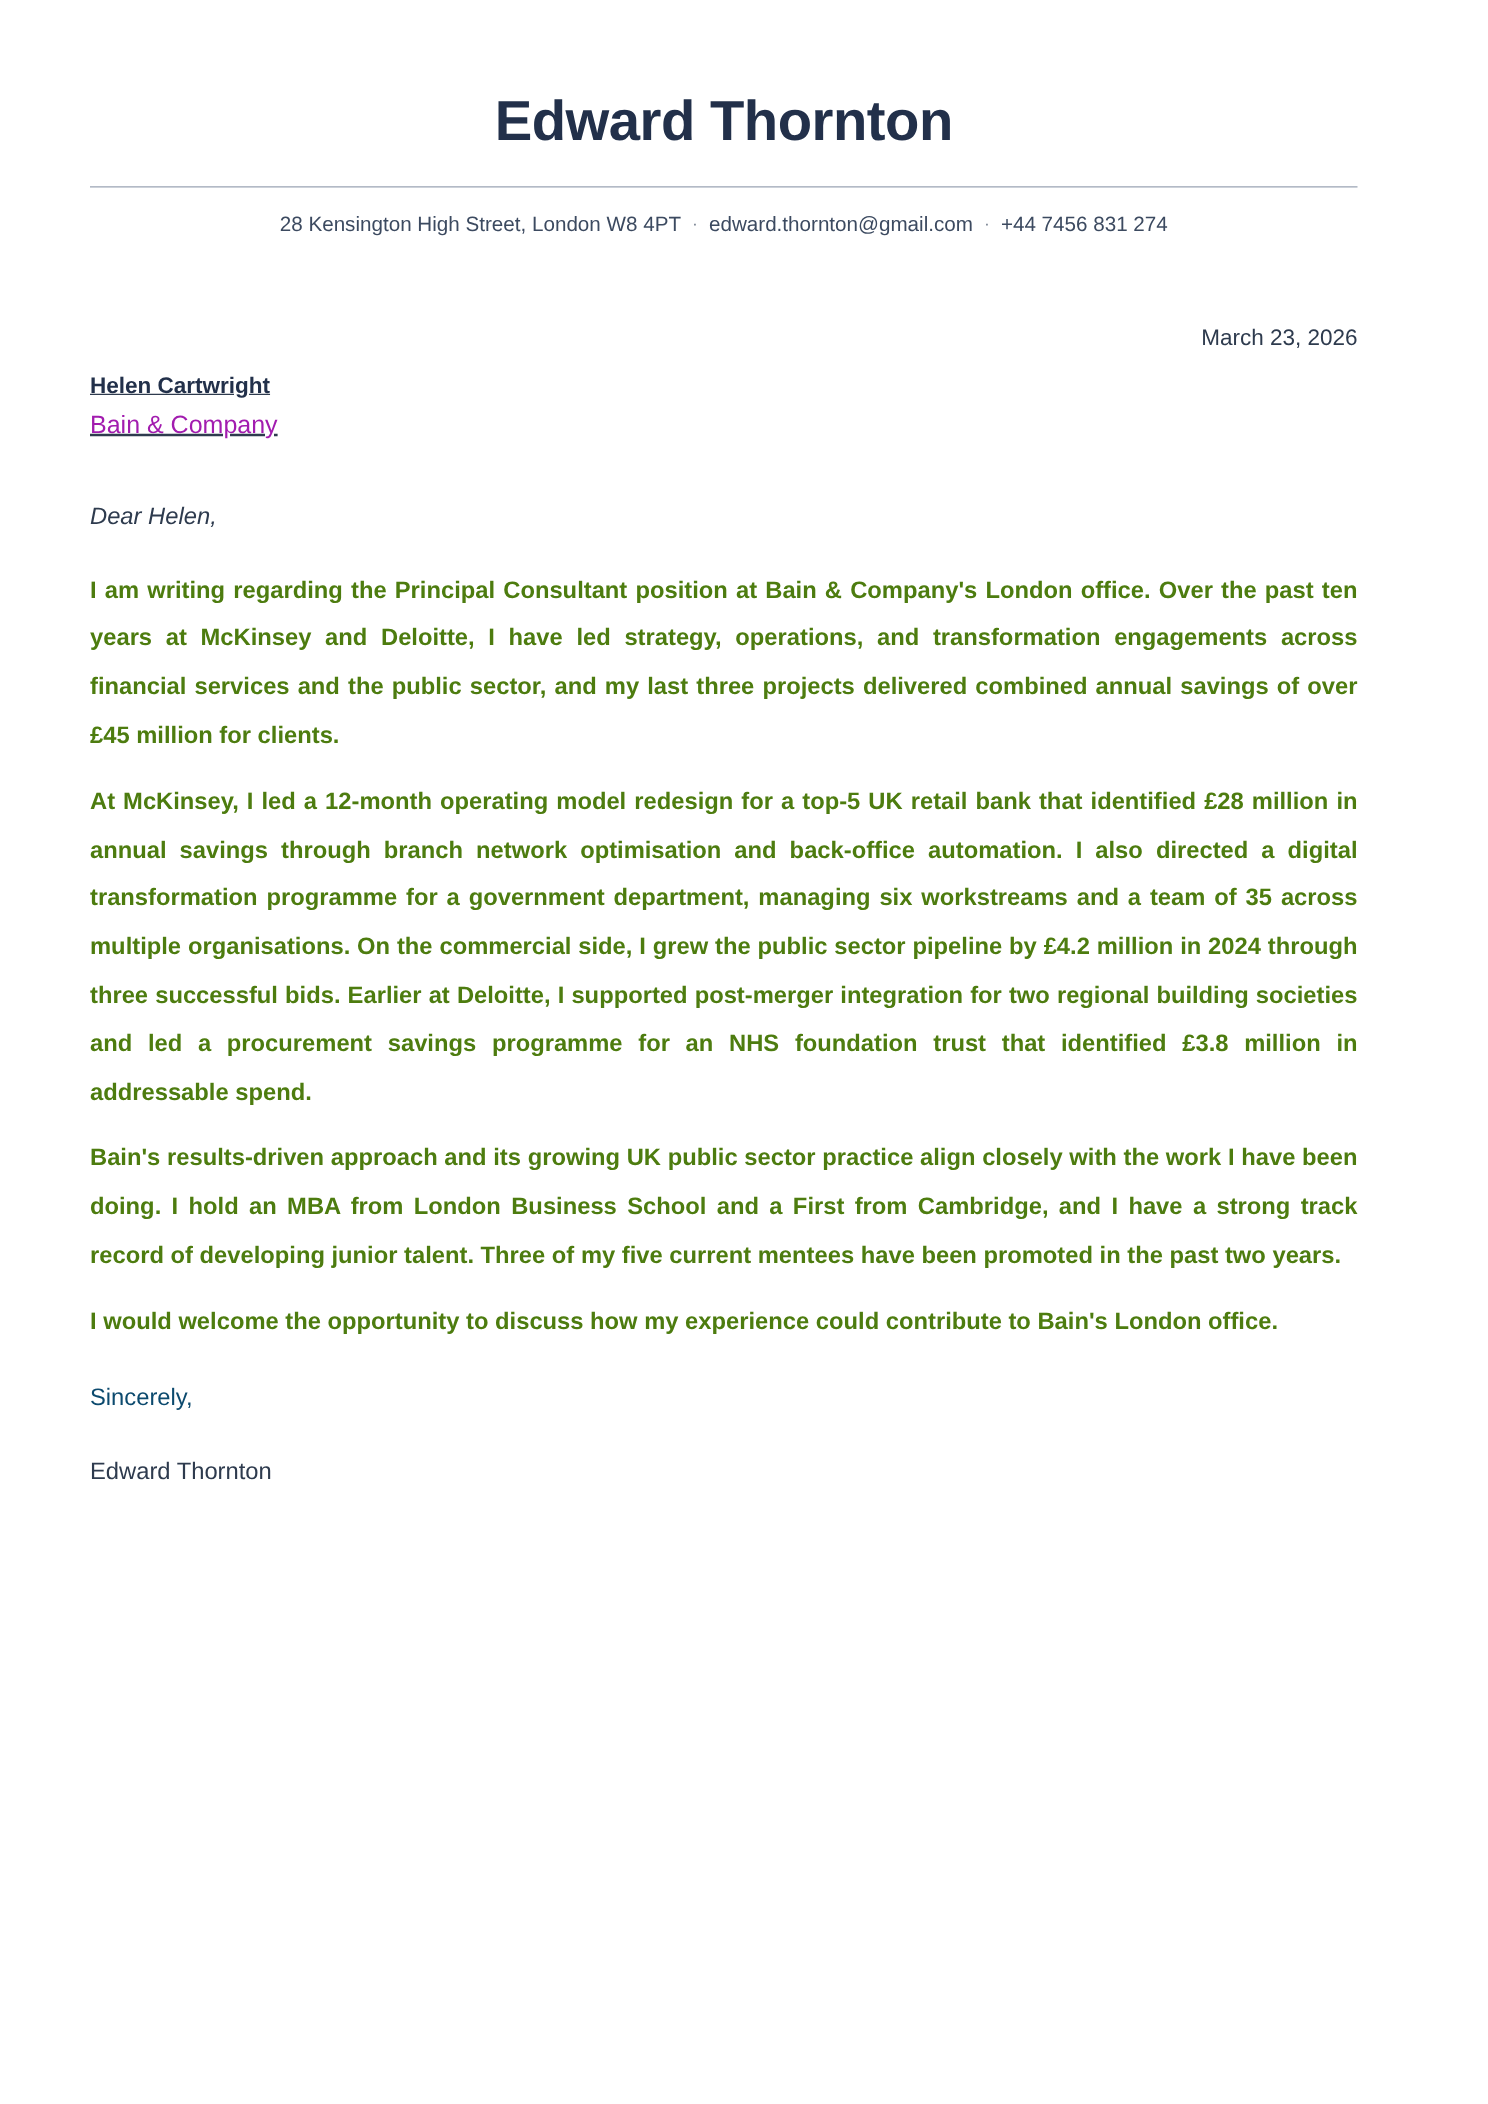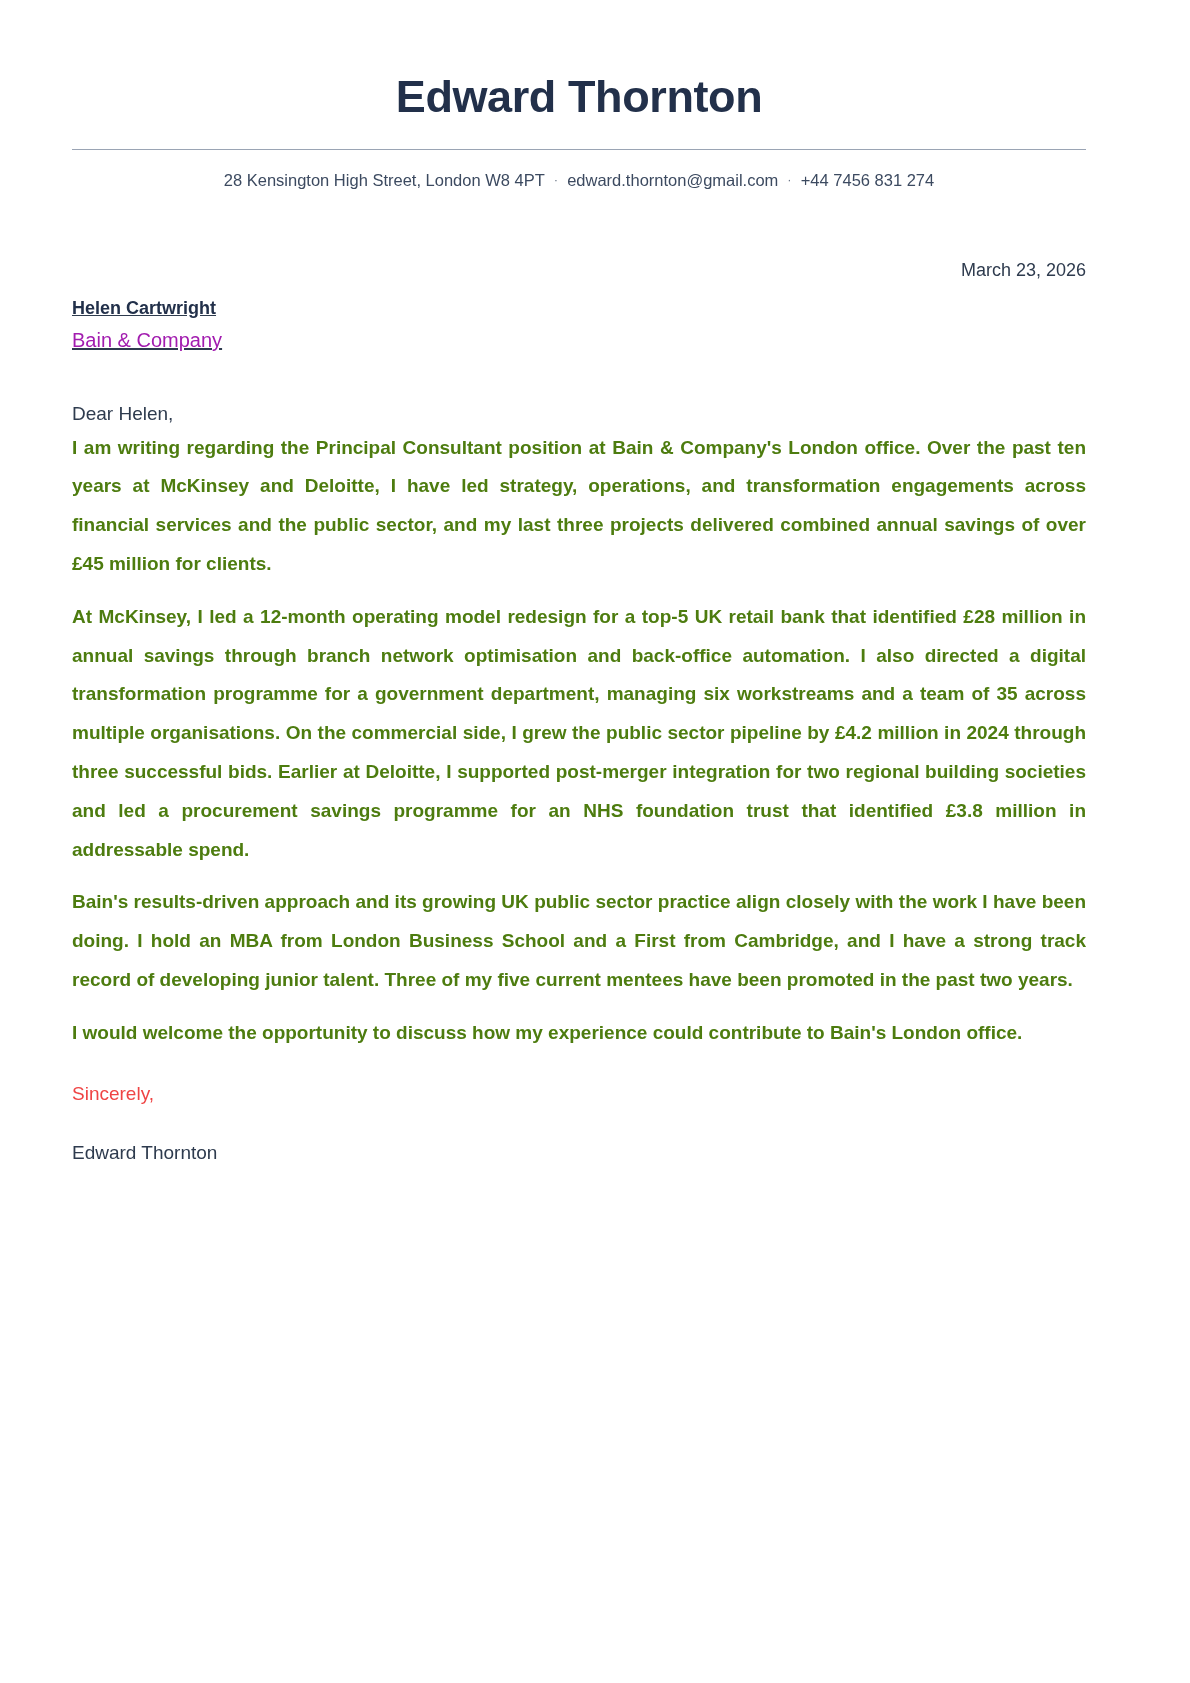--- a/index.html
+++ b/index.html
@@ -105,34 +105,36 @@
   }
 
   
   .letter-body {
     margin-top: 44px;
   }
   .salutation {
     font-size: 19px;
     line-height: 1.55;
     color: #2e3b4e;
+    margin-bottom: 25px;
+    font-style: italic;
   }
   .body-paragraph {
     font-size: 19px;
     line-height: 38.8px;
     color: #4d7c0f;
     text-align: justify;
     text-justify: inter-word;
     margin: 0 0 14px 0;
     font-weight: bold;
   }
   .closing-line {
     font-size: 19px;
     line-height: 1.55;
-    color: #ef4444;
+    color: #0c4a6e;
     margin-top: 26px;
   }
   .signature-name {
     font-size: 19px;
     line-height: 1.55;
     color: #2e3b4e;
     margin-top: 30px;
   }
 </style>
 </head>

